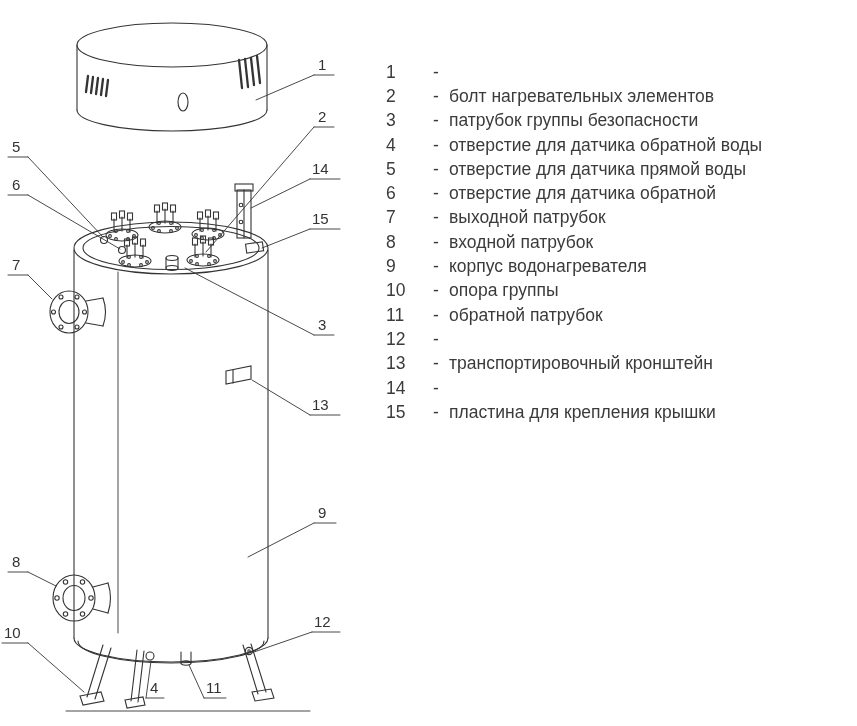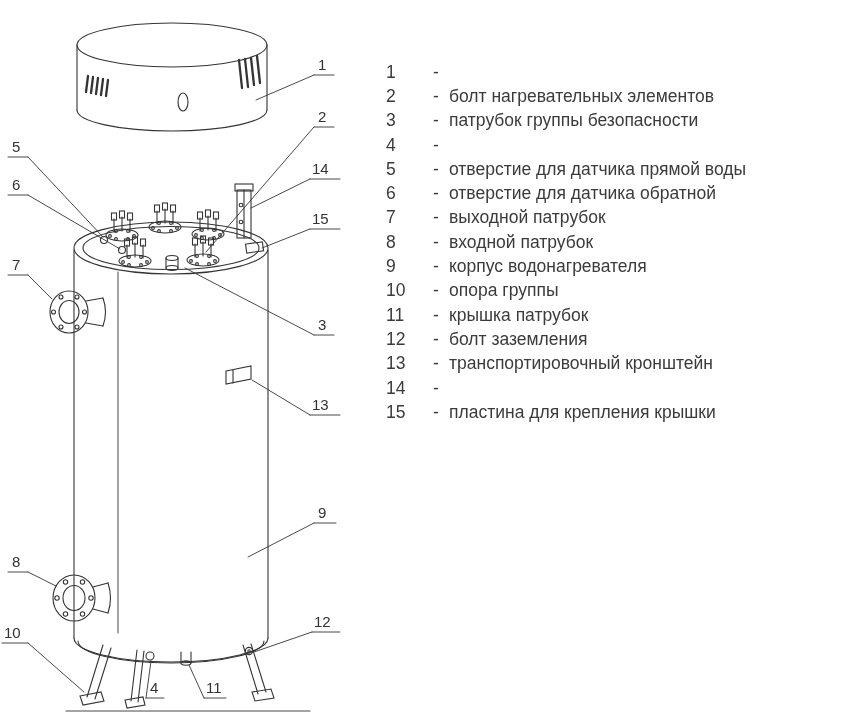--- a/index.html
+++ b/index.html
@@ -229,20 +229,21 @@
         <span class="txt">болт нагревательных элементов</span>
       </div>
     <div class="legend-row">
         <span class="num">3</span>
         <span class="dash">-</span>
         <span class="txt">патрубок группы безопасности</span>
       </div>
     <div class="legend-row">
         <span class="num">4</span>
         <span class="dash">-</span>
+        <span class="txt">отверстие для датчика обратной воды</span>
       </div>
     <div class="legend-row">
         <span class="num">5</span>
         <span class="dash">-</span>
         <span class="txt">отверстие для  датчика прямой воды</span>
       </div>
     <div class="legend-row">
         <span class="num">6</span>
         <span class="dash">-</span>
         <span class="txt">отверстие для датчика обратной</span>
@@ -263,26 +264,25 @@
         <span class="txt">корпус  водонагревателя</span>
       </div>
     <div class="legend-row">
         <span class="num">10</span>
         <span class="dash">-</span>
         <span class="txt">опора группы</span>
       </div>
     <div class="legend-row">
         <span class="num">11</span>
         <span class="dash">-</span>
-        <span class="txt">крышка патрубок</span>
+        <span class="txt">обратной патрубок</span>
       </div>
     <div class="legend-row">
         <span class="num">12</span>
         <span class="dash">-</span>
-        <span class="txt">болт заземления</span>
       </div>
     <div class="legend-row">
         <span class="num">13</span>
         <span class="dash">-</span>
         <span class="txt">транспортировочный кронштейн</span>
       </div>
     <div class="legend-row">
         <span class="num">14</span>
         <span class="dash">-</span>
       </div>

